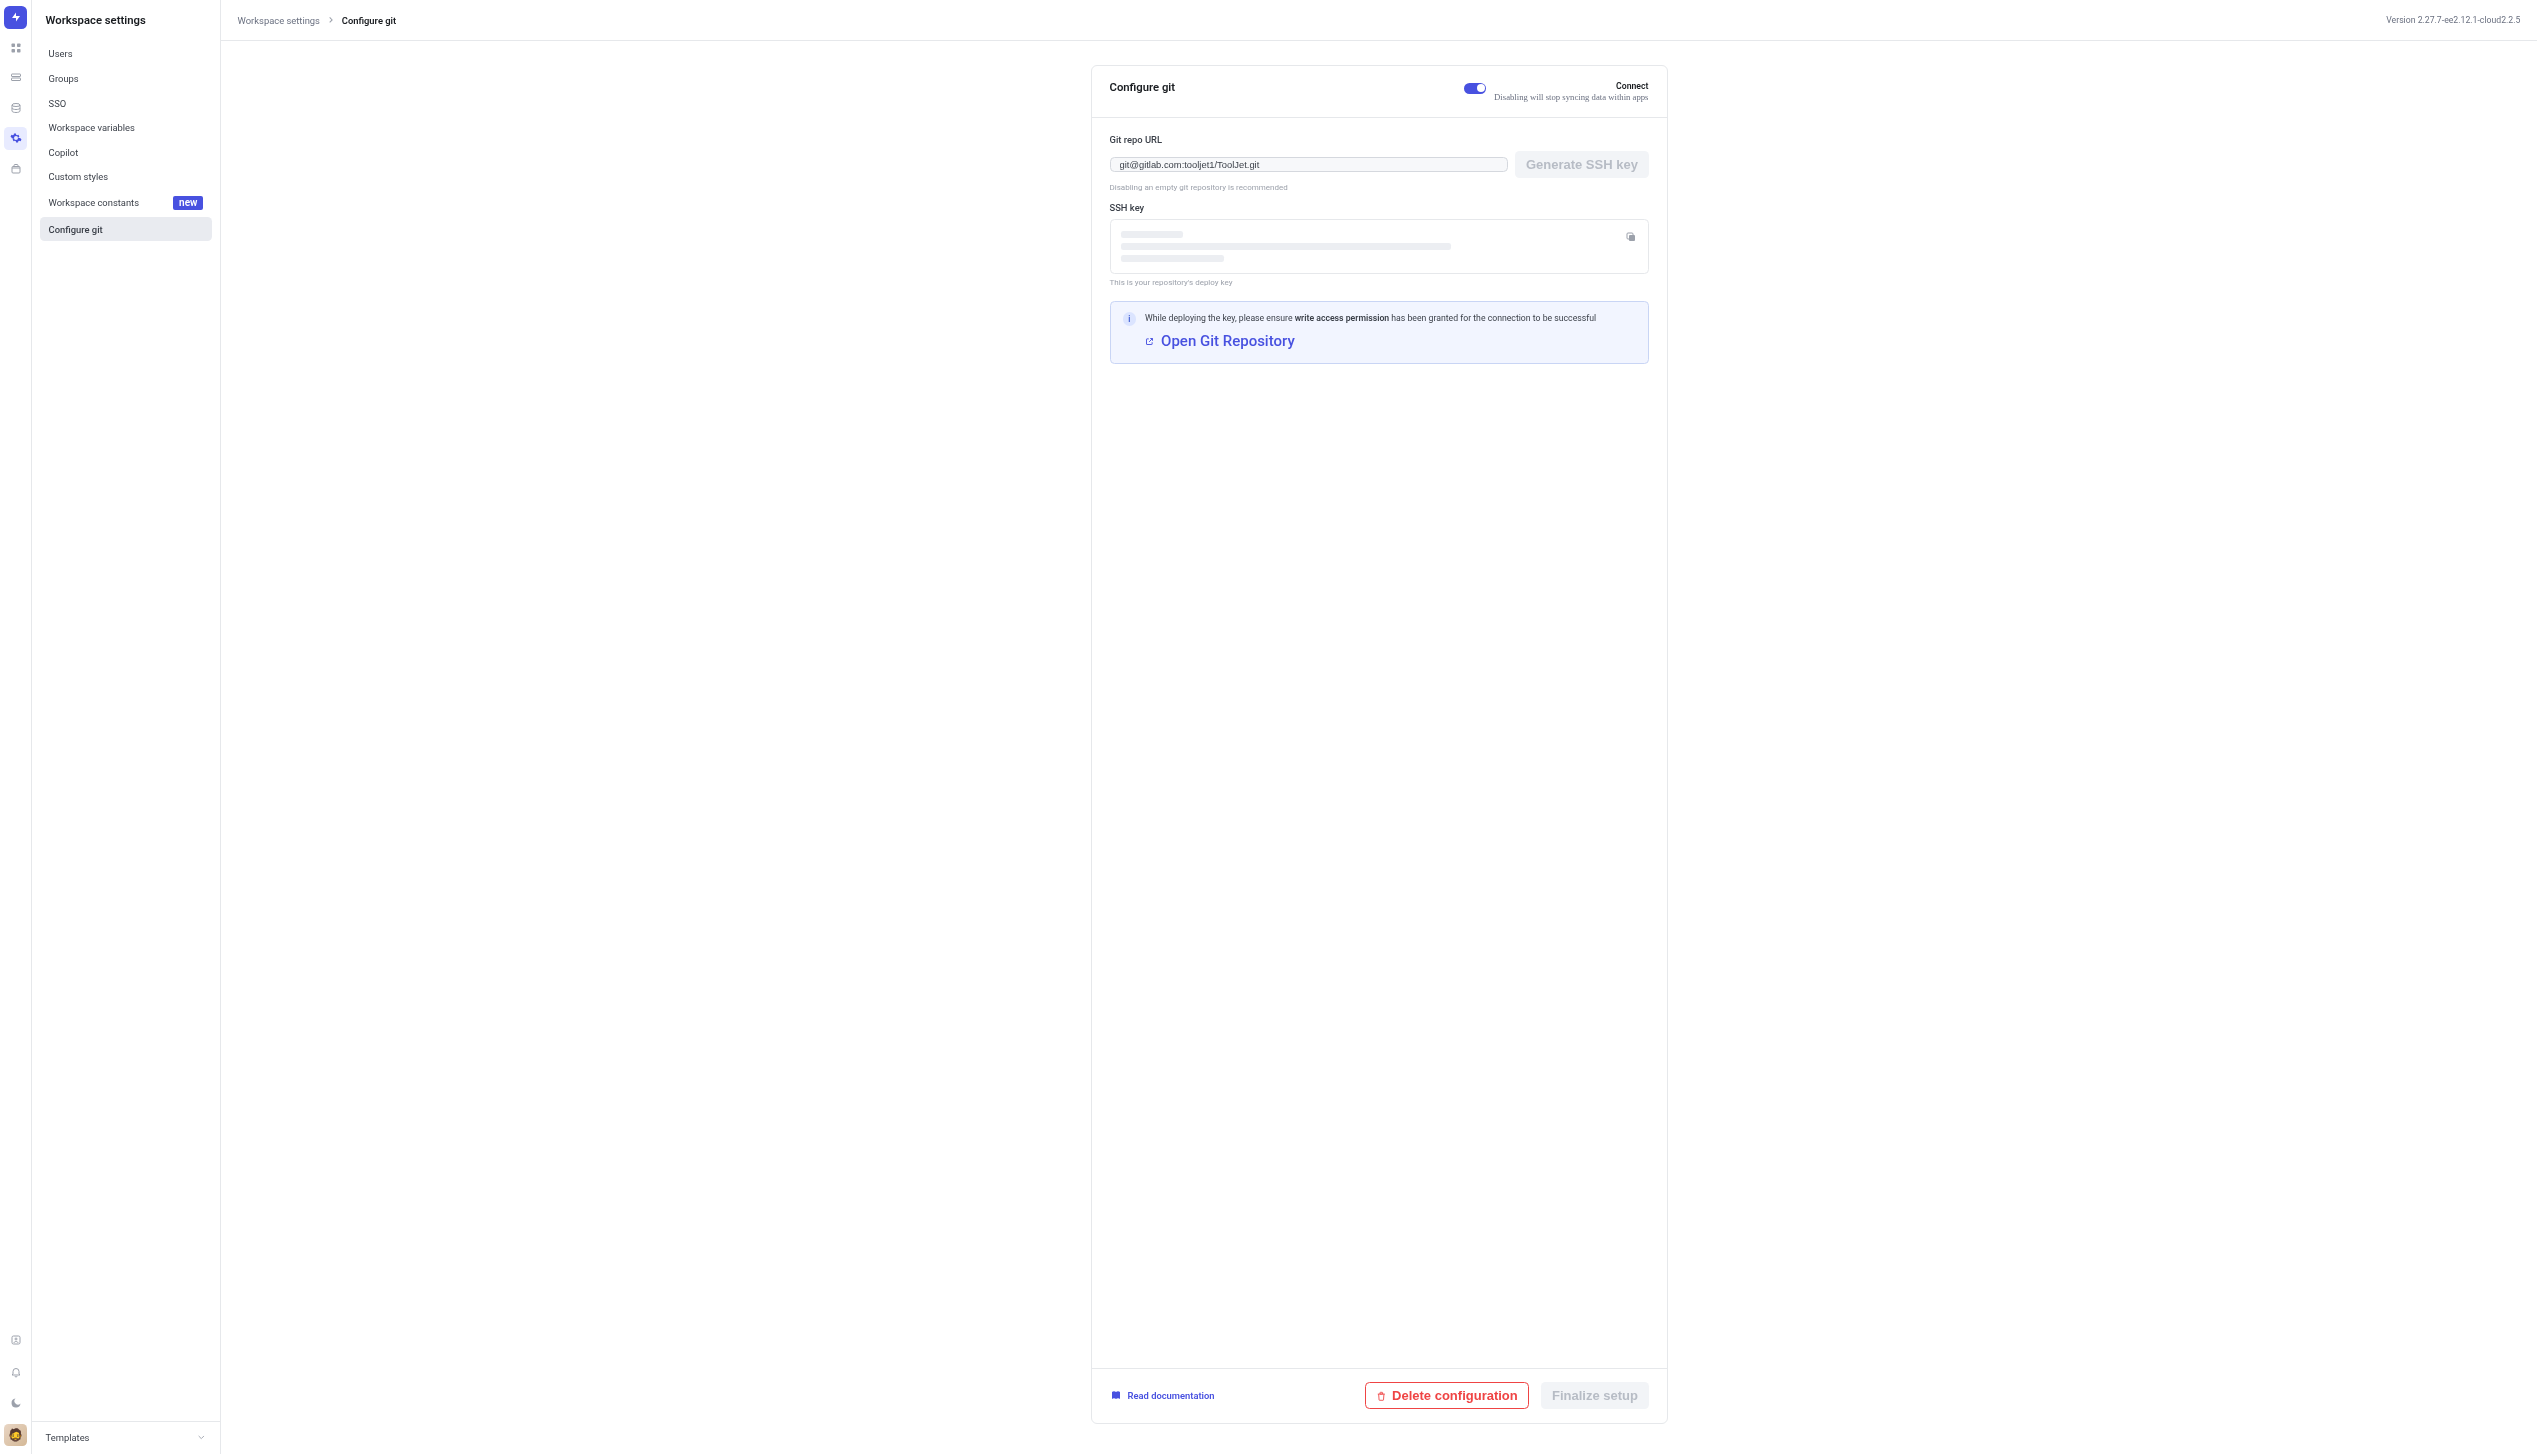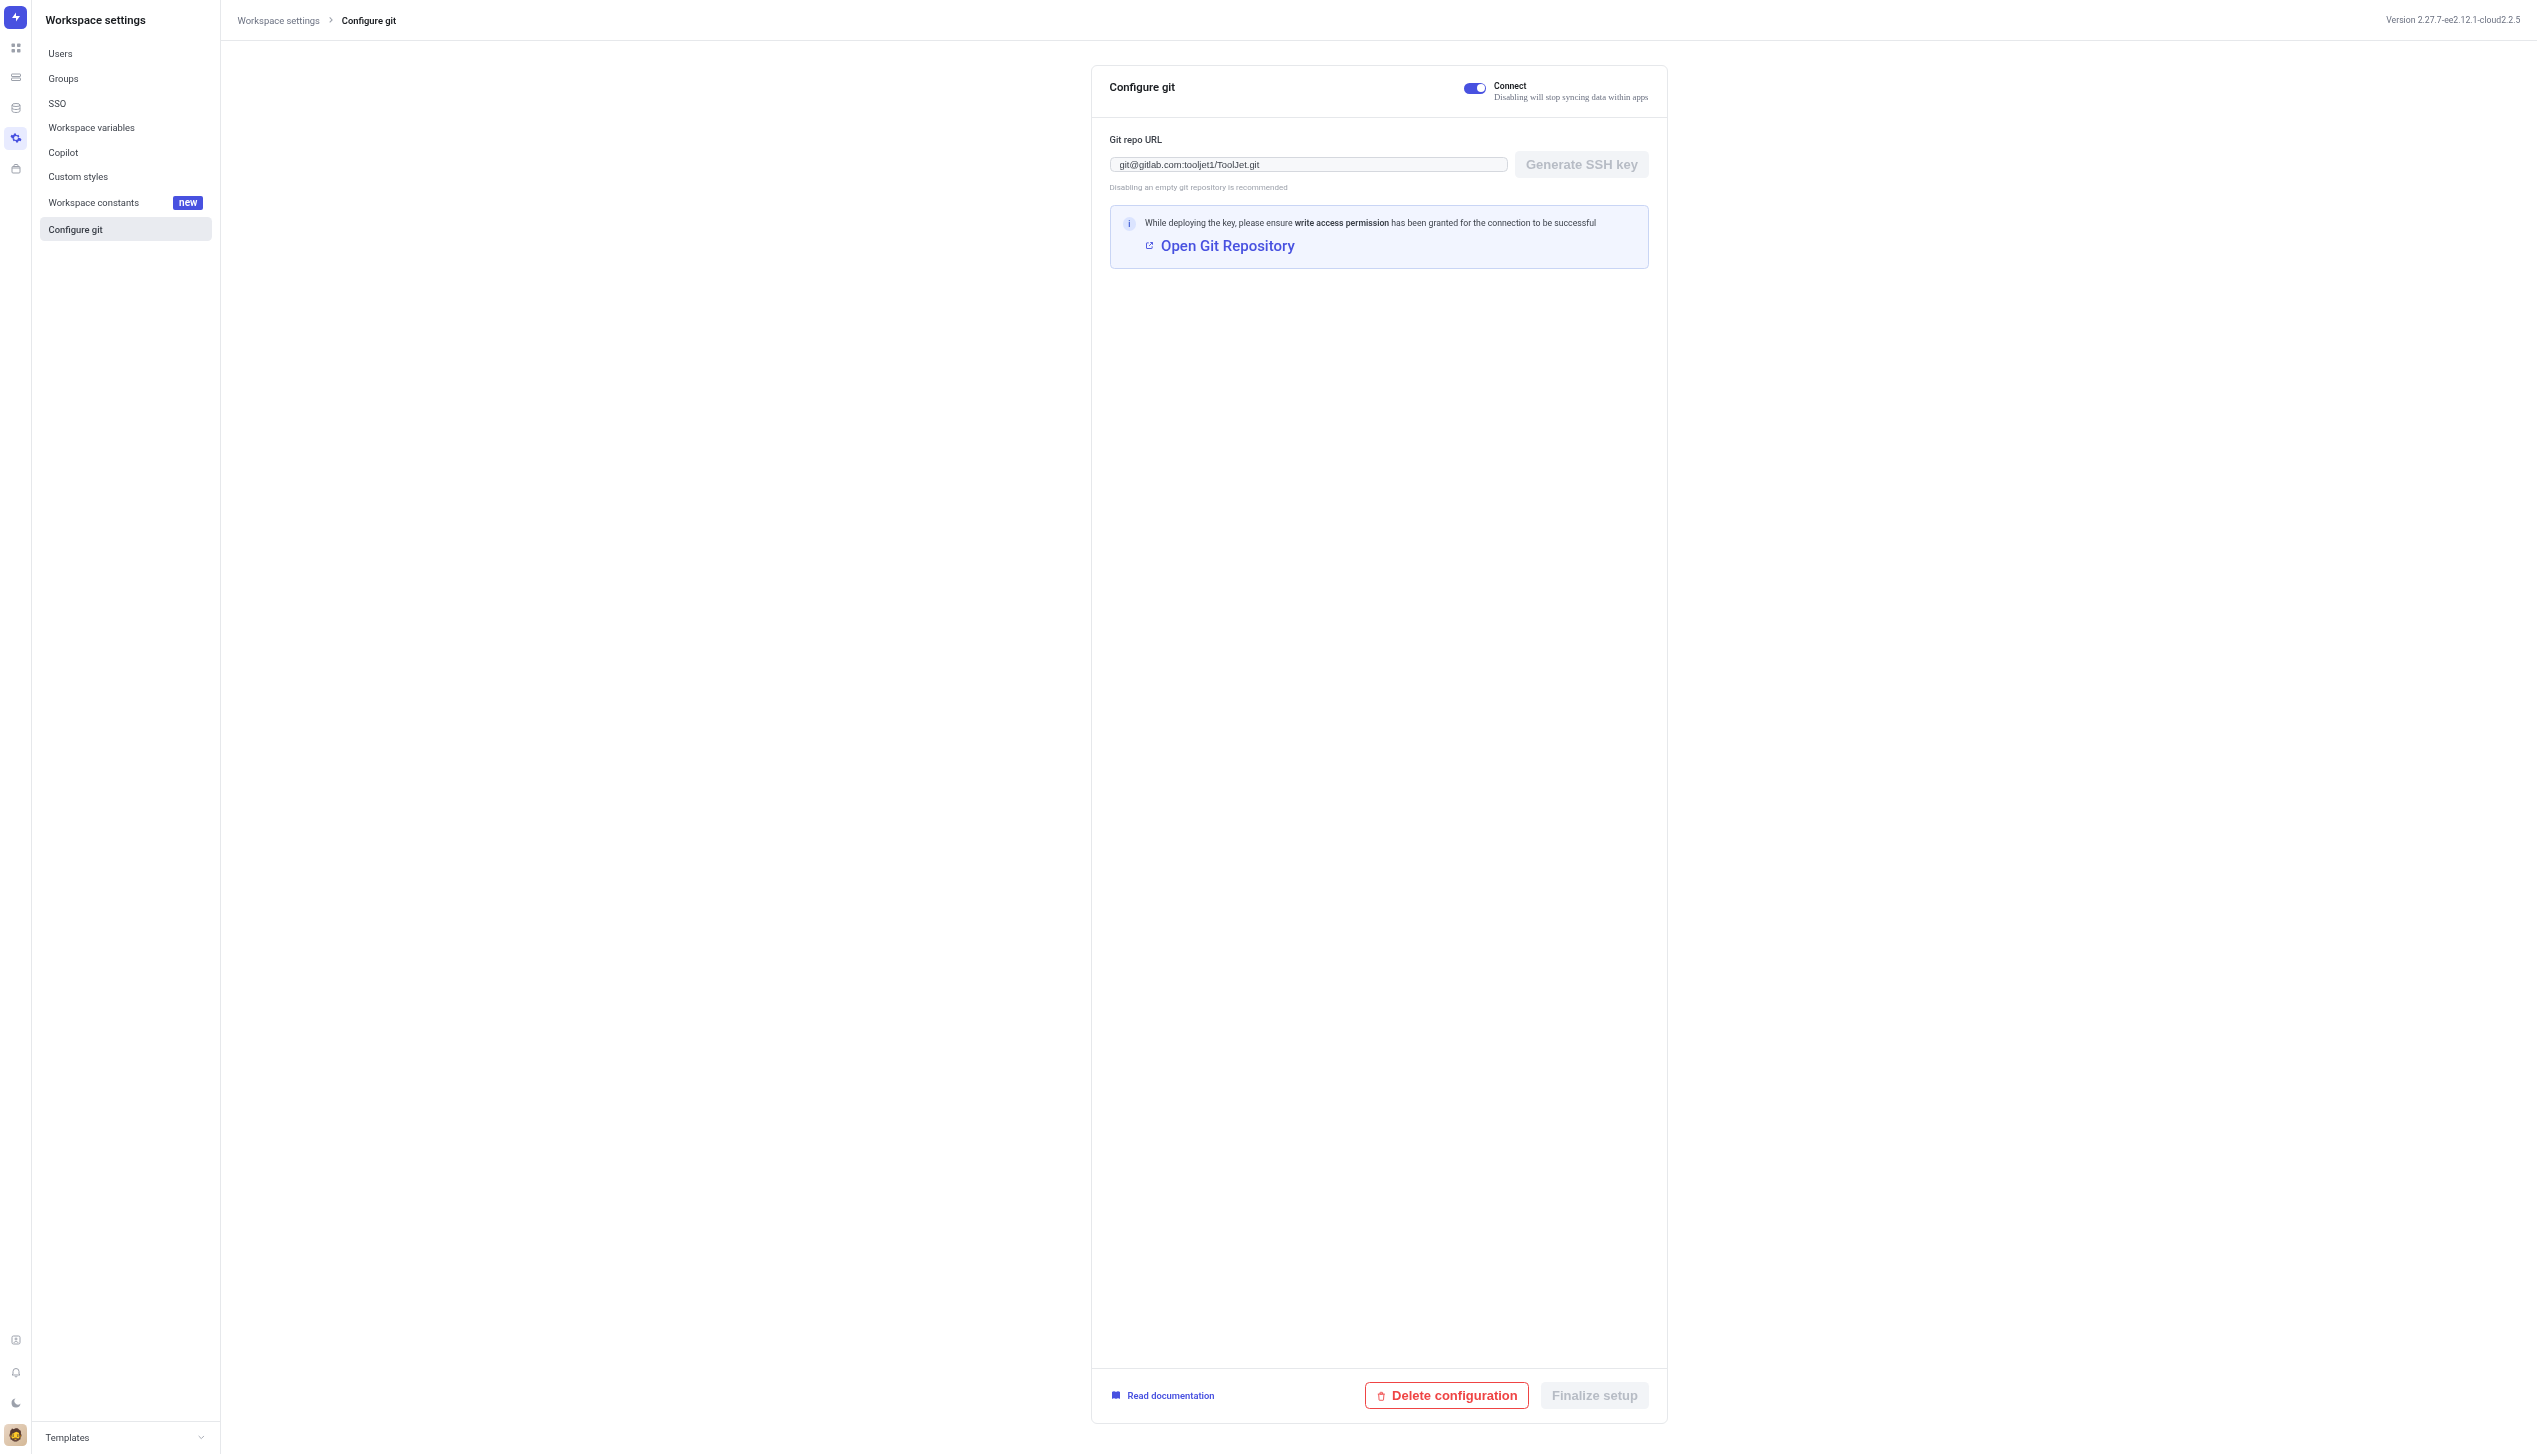--- a/index.html
+++ b/index.html
@@ -144,21 +144,21 @@
 .connect-box { display:flex; align-items:flex-start; gap:7.6px;}
 .toggle {
   width:22.7px; height:11.3px; background:#4851e0; border-radius:7.6px;
   position:relative; cursor:pointer; flex-shrink:0; margin-top:1.5px;
 }
 .toggle::after {
   content:''; position:absolute; width:8.3px; height:8.3px; border-radius:50%;
   background:#fff; top:1.5px; right:1.5px;
 }
 .connect-text { font-size:8.7px; }
-.connect-title { font-weight:600; color:#1a1d21; }
+.connect-title { font-weight:600; color:#1a1d21;text-align:right; }
 .connect-sub { color:#6a7080; margin-top:0.8px;font-family:Liberation Serif, serif;}
 .card-body { padding:16.6px 18px 7.6px; flex:1; min-height:347px;}
 .field { margin-bottom:10.6px; }
 .field-label { font-size:9.4px; font-weight:500; color:#3a3f48; margin-bottom:6px;}
 .repo-row { display:flex; gap:7.6px; align-items:center;}
 .text-input {
   flex:1;
   height:15px;
   border:0.8px solid #d5d8de;
   border-radius:4.5px;
@@ -387,20 +387,35 @@
             <div class="field-label">Git repo URL</div>
             <div class="repo-row">
               <input class="text-input" readonly="" value="git@gitlab.com:tooljet1/ToolJet.git" style="">
               <button class="btn btn-gen" disabled="">
                 <span>Generate SSH key</span>
               </button>
             </div>
             <div class="helper">Disabling an empty git repository is recommended</div>
           </div>
 
+          <div class="field">
+            <div class="field-label">SSH key</div>
+            <div class="ssh-box">
+              <div class="blur-line w1"></div>
+              <div class="blur-line w2"></div>
+              <div class="blur-line w3"></div>
+              <div class="copy-btn">
+                <svg width="12" height="12" viewBox="0 0 24 24" fill="currentColor">
+                    <rect x="8" y="8" width="12" height="12" rx="2"></rect>
+                    <rect x="4" y="4" width="12" height="12" rx="2" fill="none" stroke="currentColor" stroke-width="2"></rect>
+                  </svg>
+              </div>
+            </div>
+            <div class="helper">This is your repository's deploy key</div>
+          </div>
 
           <div class="info-banner">
             <div class="info-icon">i</div>
             <div class="info-text">
               <div>
                 <span>While deploying the key, please ensure </span><b>write access permission</b><span> has been granted for the connection to be successful</span>
               </div>
               <div class="open-link">
                 <span>
                   <svg width="9" height="9" viewBox="0 0 24 24" fill="none" stroke="currentColor" stroke-width="2.5">

